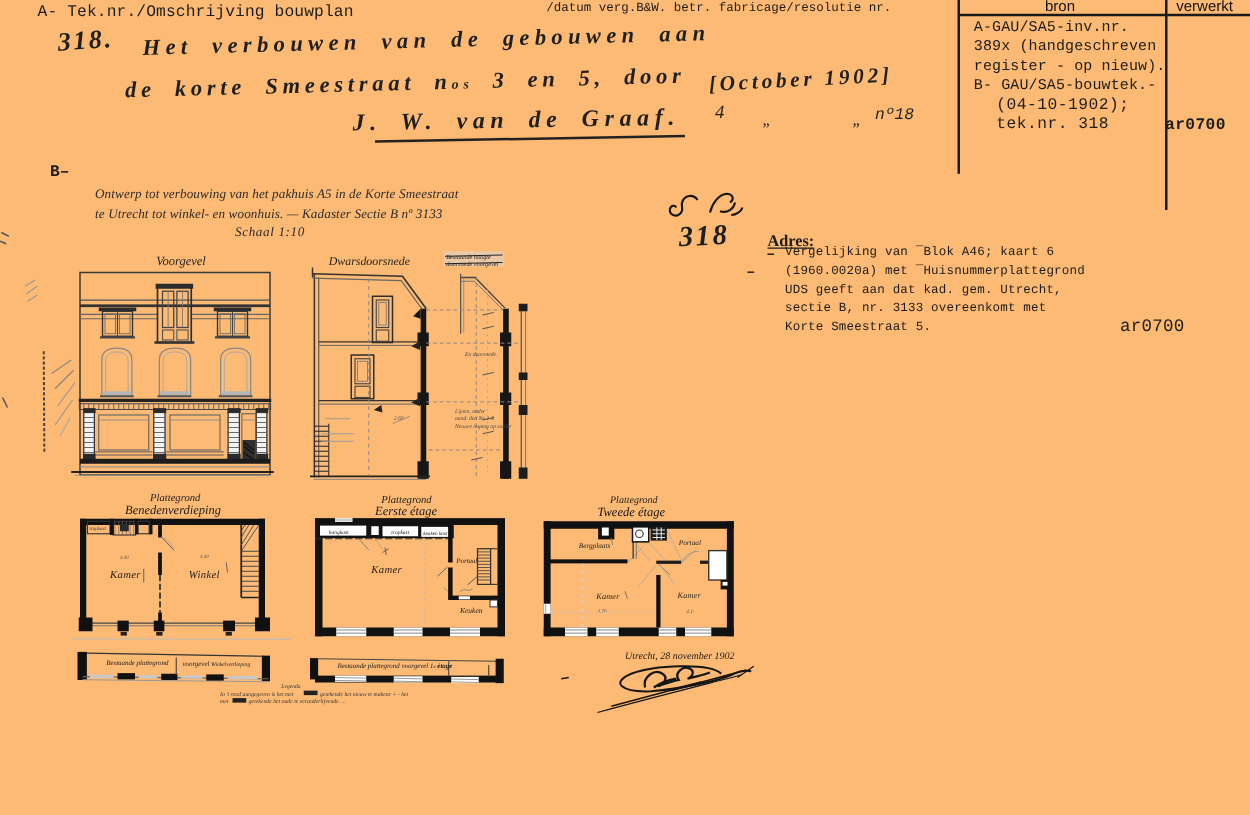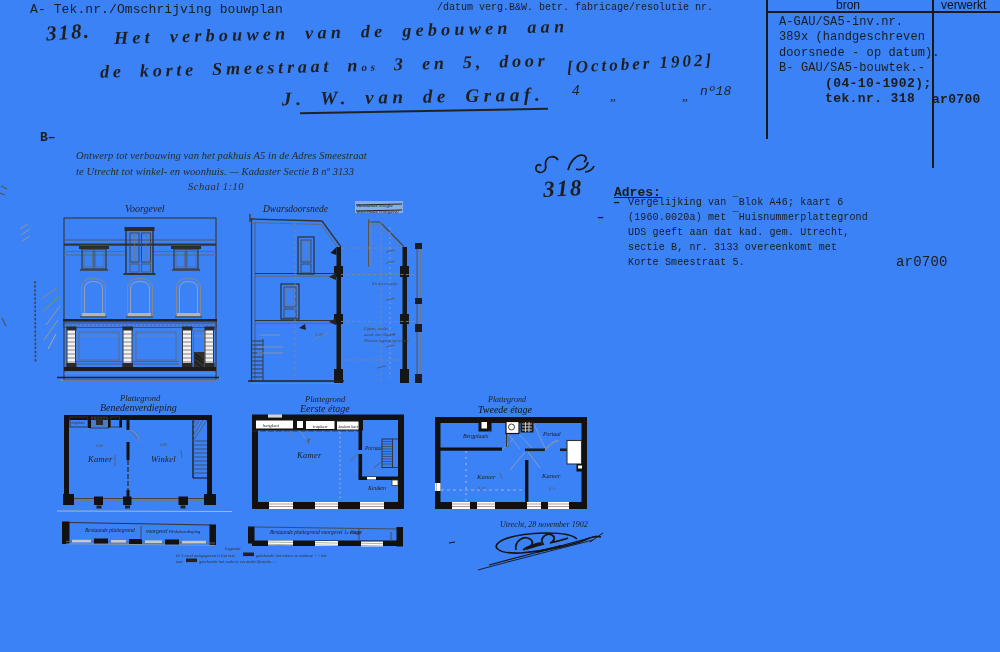--- a/index.html
+++ b/index.html
@@ -1,16 +1,16 @@
 <!DOCTYPE html>
 <html><head>
 <meta charset="utf-8">
 <style>
   html,body{margin:0;padding:0;}
-  #page{position:relative;width:1000px;height:652px;background:#3b82f6;overflow:hidden;
+  #page{position:relative;width:1000px;height:652px;background:#fdba74;overflow:hidden;
         font-family:"Liberation Sans", sans-serif;}
   .mono{font-family:"Liberation Mono", monospace;color:#1c1c1c;position:absolute;white-space:pre;}
   .hw{font-family:"Liberation Serif", serif;font-style:italic;color:#1f1f1f;position:absolute;white-space:pre;}
   .line{position:absolute;background:#1a1a1a;}
 </style>
 </head>
 <body>
 <div id="page">
 
   <div class="mono" style="left:30px;top:2px;font-size:13px;letter-spacing:0.1px;">A-&nbsp;Tek.nr./Omschrijving bouwplan</div>
@@ -22,24 +22,24 @@
   <div class="line" style="left:932px;top:0;width:2px;height:168px;"></div>
 
   <div class="line" style="left:767px;top:11px;width:233px;height:1.5px;"></div>
 
   <div style="position:absolute;left:836px;top:-2px;font-size:12px;color:#111;font-family:'Liberation Sans',sans-serif;">bron</div>
 
   <div style="position:absolute;left:941px;top:-2px;font-size:12px;color:#111;font-family:'Liberation Sans',sans-serif;">verwerkt</div>
 
   <div class="mono" style="left:779px;top:15px;font-size:12px;line-height:15.4px;letter-spacing:0.1px;">A-GAU/SA5-inv.nr.
 389x (handgeschreven
-doorsnede - op datum).
+register - op nieuw).
 B- GAU/SA5-bouwtek.-</div>
 
-  <div class="mono" style="left:797px;top:76px;font-size:13px;line-height:15.4px;font-weight:bold;letter-spacing:0.4px;margin-left:28px;">(04-10-1902);
+  <div class="mono" style="left:797px;top:76px;font-size:13px;line-height:15.4px;font-weight:normal;letter-spacing:0.4px;">(04-10-1902);
 tek.nr. 318</div>
 
   <div class="mono" style="left:932px;top:92px;font-size:13px;font-weight:bold;letter-spacing:0.3px;">ar0700</div>
 
   <div class="hw" style="left:46px;top:20px;font-size:21px;transform:rotate(-4deg);letter-spacing:2px;font-weight:bold;">318.</div>
 
   <div class="hw" style="left:114px;top:22px;font-size:18px;letter-spacing:4.3px;word-spacing:7px;transform:rotate(-1.5deg);font-weight:bold;">Het verbouwen van de gebouwen aan</div>
 
   <div class="hw" style="left:100px;top:56px;font-size:18px;letter-spacing:3.8px;word-spacing:7px;transform:rotate(-1.5deg);font-weight:bold;">de korte Smeestraat n<span style="font-size:11px;">os</span> 3 en 5, door</div>
 
@@ -49,29 +49,29 @@
 
   <div style="position:absolute;left:300px;top:110px;width:248px;height:2px;background:#222;transform:rotate(-1deg);"></div>
 
   <div class="hw" style="left:572px;top:82px;font-size:15px;">4</div>
   <div class="hw" style="left:610px;top:88px;font-size:13px;">„</div>
   <div class="hw" style="left:682px;top:88px;font-size:13px;">„</div>
   <div class="hw" style="left:700px;top:84px;font-size:13px;font-family:Liberation Mono, monospace;">nº18</div>
 
   <div class="mono" style="left:40px;top:130px;font-size:13px;font-weight:bold;">B–</div>
 
-  <div class="hw" style="left:76px;top:150px;font-size:10.5px;letter-spacing:0.1px;color:#2a2a2a;">Ontwerp tot verbouwing van het pakhuis A5 in de Adres Smeestraat</div>
+  <div class="hw" style="left:76px;top:150px;font-size:10.5px;letter-spacing:0.1px;color:#2a2a2a;">Ontwerp tot verbouwing van het pakhuis A5 in de Korte Smeestraat</div>
 
   <div class="hw" style="left:76px;top:166px;font-size:10.5px;letter-spacing:0.1px;color:#2a2a2a;">te Utrecht tot winkel- en woonhuis. — Kadaster Sectie B nº 3133</div>
 
   <div class="hw" style="left:188px;top:181px;font-size:10.5px;letter-spacing:0.5px;color:#2a2a2a;">Schaal 1:10</div>
 
   <div class="hw" style="left:543px;top:176px;font-size:23px;letter-spacing:2px;transform:rotate(-3deg);font-weight:bold;">318</div>
 
-  <div class="mono" style="left:614px;top:185px;font-size:13px;font-weight:bold;text-decoration:underline;">Adres:</div>
+  <div class="mono" style="left:614px;top:185px;font-size:13px;font-weight:bold;text-decoration:underline;font-family:Liberation Serif, serif;">Adres:</div>
 
   <div class="mono" style="left:613px;top:196px;font-size:12px;font-weight:bold;">–</div>
 
   <div class="mono" style="left:597px;top:211px;font-size:12px;font-weight:bold;">–</div>
 
   <div class="mono" style="left:628px;top:196px;font-size:10px;line-height:14.9px;letter-spacing:0.15px;">Vergelijking van ‾Blok A46; kaart 6
 (1960.0020a) met ‾Huisnummerplattegrond
 UDS geeft aan dat kad. gem. Utrecht,
 sectie B, nr. 3133 overeenkomt met
 Korte Smeestraat 5.</div>

